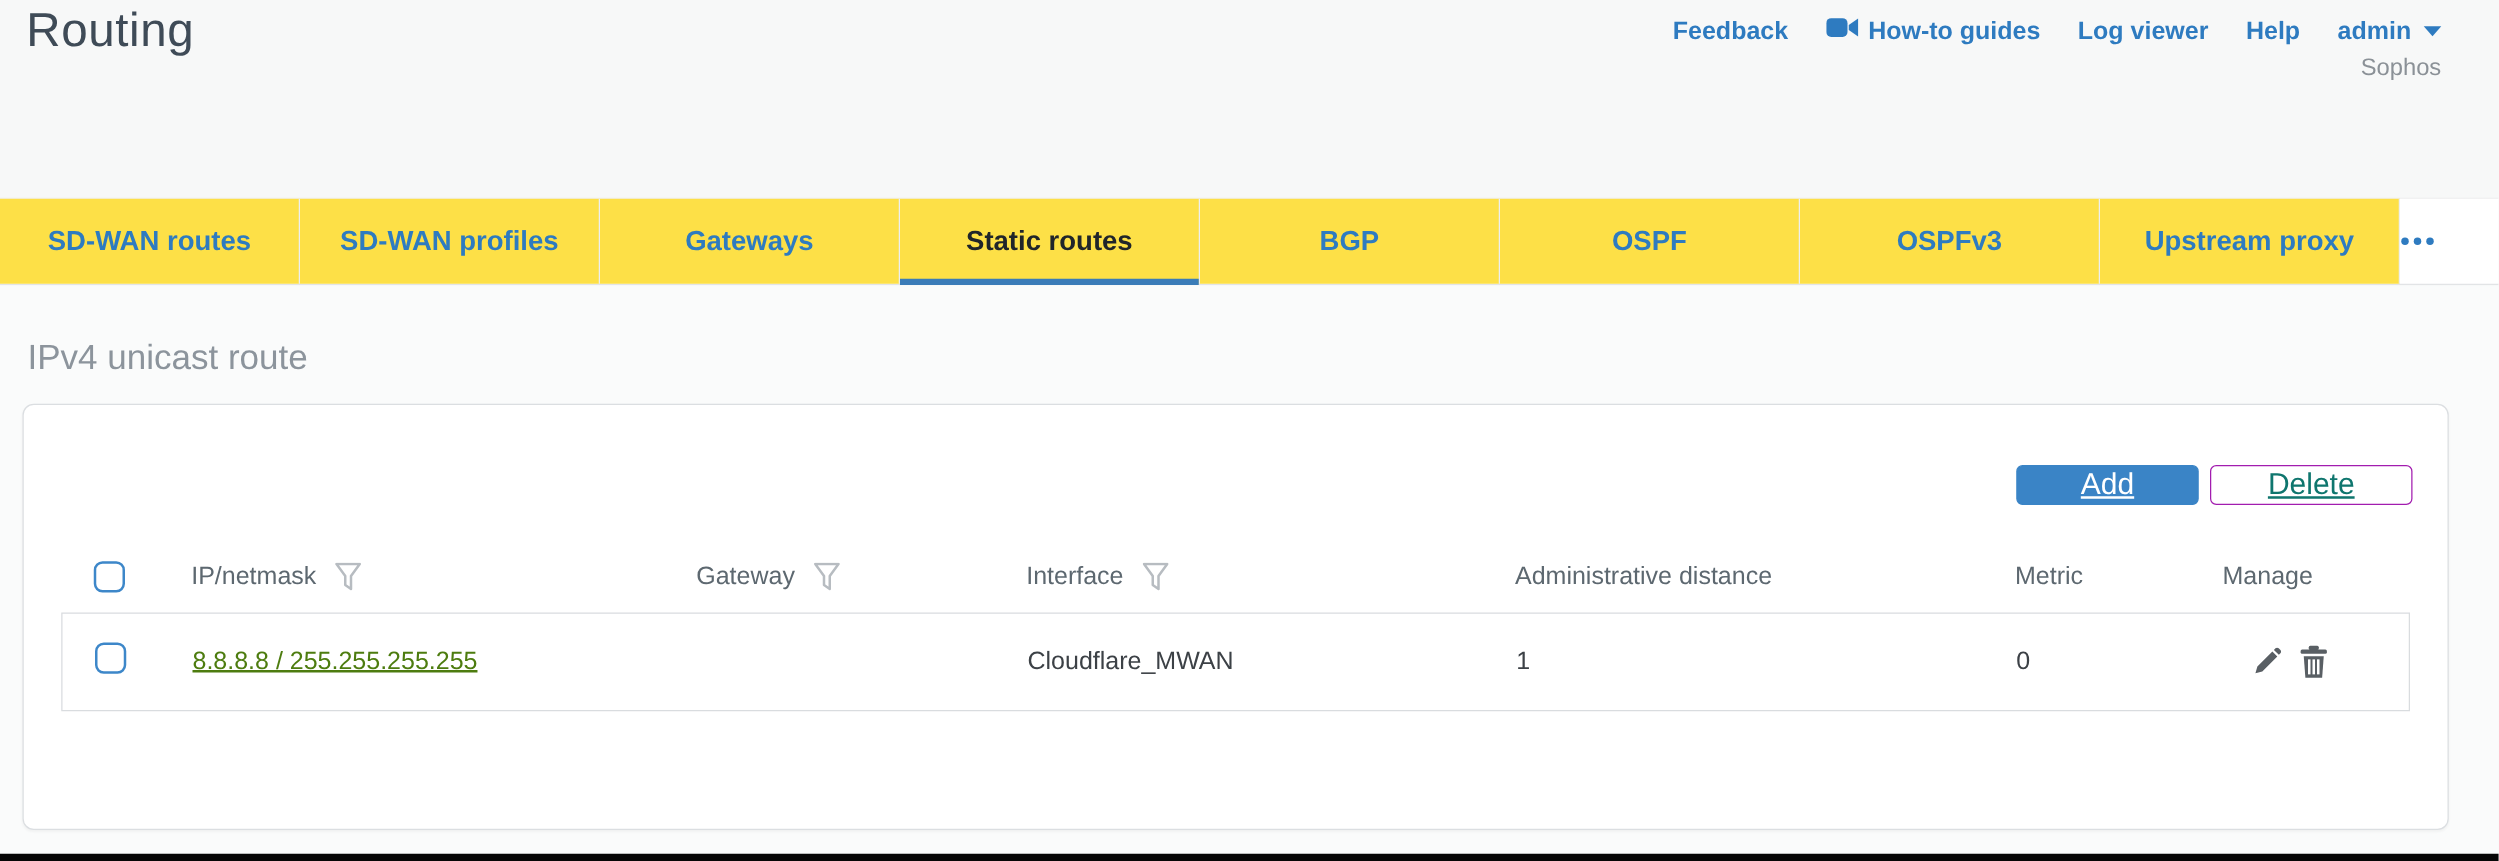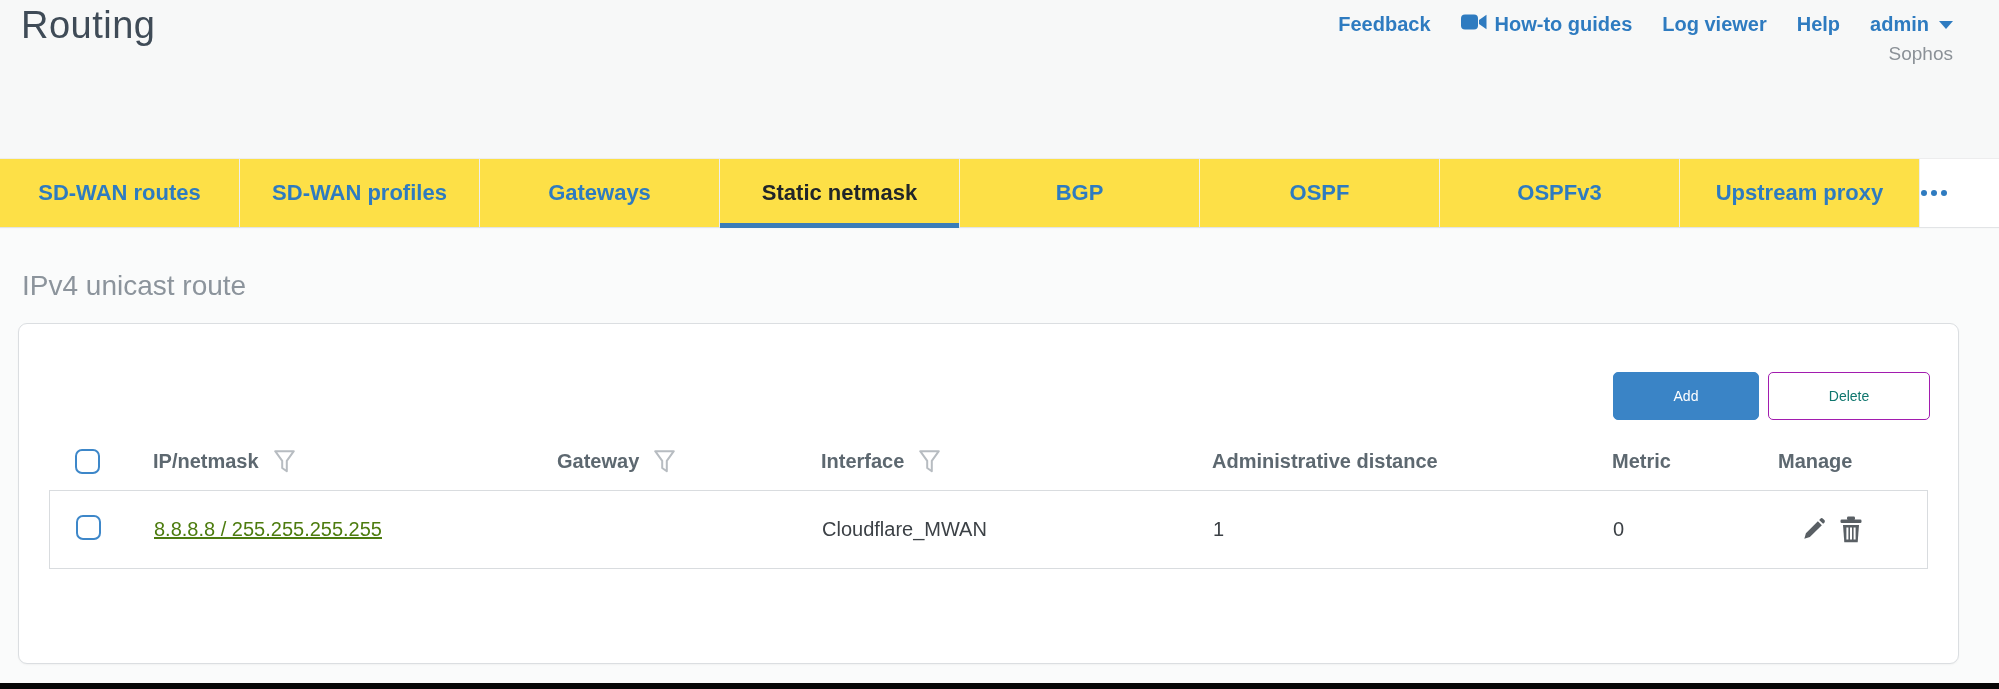--- a/index.html
+++ b/index.html
@@ -57,35 +57,35 @@
     position:absolute; left:22px; top:270px;
     font-size:28px; font-weight:400; color:#8c949c;
   }
   .panel {
     position:absolute; left:18px; top:323px; width:1941px; height:341px;
     background:#ffffff; border:1px solid #dbdee1; border-radius:9px;
     box-shadow:0 1px 2px rgba(0,0,0,.04);
   }
   .btn-row { position:absolute; top:48px; right:28px; display:flex; gap:9px; }
   .btn {
-    height:48px; border-radius:5px; font-size:14px; font-family:inherit;
-    display:flex; align-items:center; justify-content:center; cursor:pointer;
+    height:32px; border-radius:5px; font-size:24px; font-family:inherit;
+    display:flex; align-items:center; justify-content:center; cursor:pointer;text-decoration:underline;
   }
   .btn-primary { width:146px; background:#3a84c6; border:1px solid #3a84c6; color:#ffffff; }
   .btn-secondary { width:162px; background:#ffffff; border:1px solid #a21caf; color:#0f766e; }
 
   .grid-cols {
     display:grid; align-items:center;
     grid-template-columns:78px 404px 264px 391px 400px 166px 1fr;
   }
   .thead {
     position:absolute; left:30px; right:30px; top:112px; height:50px;
     padding:0 26px; color:#5d6870; font-size:20px;
   }
-  .th { display:flex; align-items:flex-end; gap:15px; white-space:nowrap;font-weight:bold; }
+  .th { display:flex; align-items:flex-end; gap:15px; white-space:nowrap; }
   .trow {
     position:absolute; left:30px; right:30px; top:166px; height:79px;
     padding:0 26px; border:1px solid #d9dcdf; background:#fff;
     font-size:20px; color:#3c4146;
   }
   .checkbox {
     width:25px; height:25px; border:2.5px solid #3d87c9; border-radius:7px;
     background:#fff; cursor:pointer; display:inline-block;
   }
   .ip-link { color:#4d7c0f; text-decoration:underline; cursor:pointer; width:max-content; }
@@ -135,21 +135,21 @@
   <div class="tab">
       <span>SD-WAN routes</span>
     </div>
   <div class="tab">
       <span>SD-WAN profiles</span>
     </div>
   <div class="tab">
       <span>Gateways</span>
     </div>
   <div class="tab active">
-      <span>Static netmask</span>
+      <span>Static routes</span>
     </div>
   <div class="tab">
       <span>BGP</span>
     </div>
   <div class="tab">
       <span>OSPF</span>
     </div>
   <div class="tab">
       <span>OSPFv3</span>
     </div>

